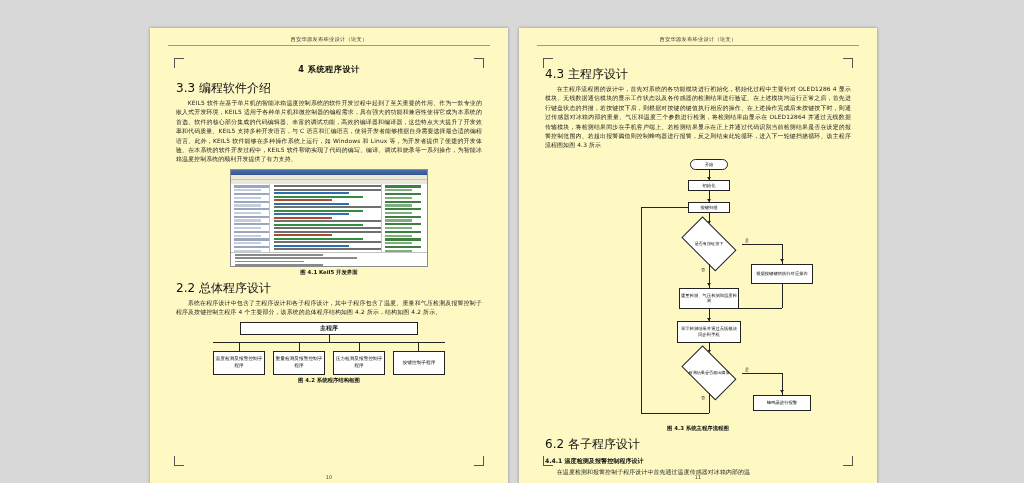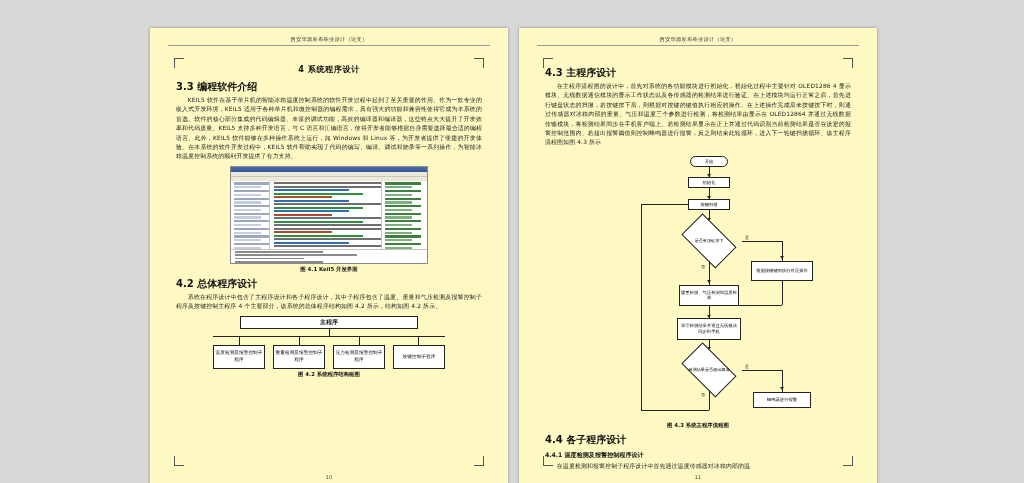--- a/index.html
+++ b/index.html
@@ -36,21 +36,21 @@
     position:absolute;left:0;right:0;bottom:6px;text-align:center;
     font-size:5px;color:#444;
   }
 
   .body{position:absolute;left:8px;right:8px;top:26px;bottom:26px;}
 
   .h1{
     text-align:center;font-size:8.2px;font-weight:bold;color:#111;
     margin:2px 0 5px 0;letter-spacing:.5px;
   }
-  .h2{font-size:10px;font-weight:bold;color:#111;margin:4px 0 2px 0;}
+  .h2{font-size:12px;font-weight:normal;color:#111;margin:4px 0 2px 0;}
   .h3{font-size:6.1px;font-weight:bold;color:#111;margin:4px 0 2px 0;}
   p.t{
     font-size:5.9px;line-height:9.4px;color:#1a1a1a;margin:0 0 2px 0;
     text-align:justify;text-indent:11.8px;letter-spacing:.15px;
   }
   .cap{
     text-align:center;font-size:5.4px;color:#111;margin:2px 0 3px 0;font-weight:bold;
   }
 
   
@@ -230,21 +230,21 @@
           </div>
           <div class="status">
             <u></u>
               <u></u>
               <u></u>
               <u></u>
           </div>
         </div>
         <div class="cap">图 4.1 Keil5 开发界面</div>
 
-        <div class="h2">4.2 总体程序设计</div>
+        <div class="h2">2.2 总体程序设计</div>
         <p class="t">系统在程序设计中包含了主程序设计和各子程序设计，其中子程序包含了温度、重量和气压检测及报警控制子程序及按键控制主程序 4 个主要部分，该系统的总体程序结构如图 4.2 所示，结构如图 4.2 所示。</p>
 
         <div class="struct">
           <div class="box main">主程序</div>
           <div class="vline" style="height:7px;"></div>
           <div class="branchbar">
             <div class="top"></div>
             <div class="stub" style="left:26px;"></div>
             <div class="stub" style="left:86px;"></div>
             <div class="stub" style="left:146px;"></div>
@@ -326,21 +326,21 @@
 
           <div class="flabel" style="left:156px;top:240px;">否</div>
           <div class="fvl fline" style="left:164px;top:238px;height:20px;"></div>
           <div class="fhl fline" style="left:96px;top:258px;width:68px;"></div>
           <div class="fvl fline" style="left:96px;top:52px;height:206px;"></div>
           <div class="fhl fline" style="left:96px;top:52px;width:47px;"></div>
         </div>
 
         <div class="cap">图 4.3 系统主程序流程图</div>
 
-        <div class="h2">4.4 各子程序设计</div>
+        <div class="h2">6.2 各子程序设计</div>
         <div class="h3">4.4.1 温度检测及报警控制程序设计</div>
         <p class="t">在温度检测和报警控制子程序设计中首先通过温度传感器对冰箱内部的温</p>
       </div>
 
       <div class="pgnum">11</div>
     </div>
   </div>
 
   <div class="page" id="page-left-next"></div>
   <div class="page" id="page-right-next"></div>

